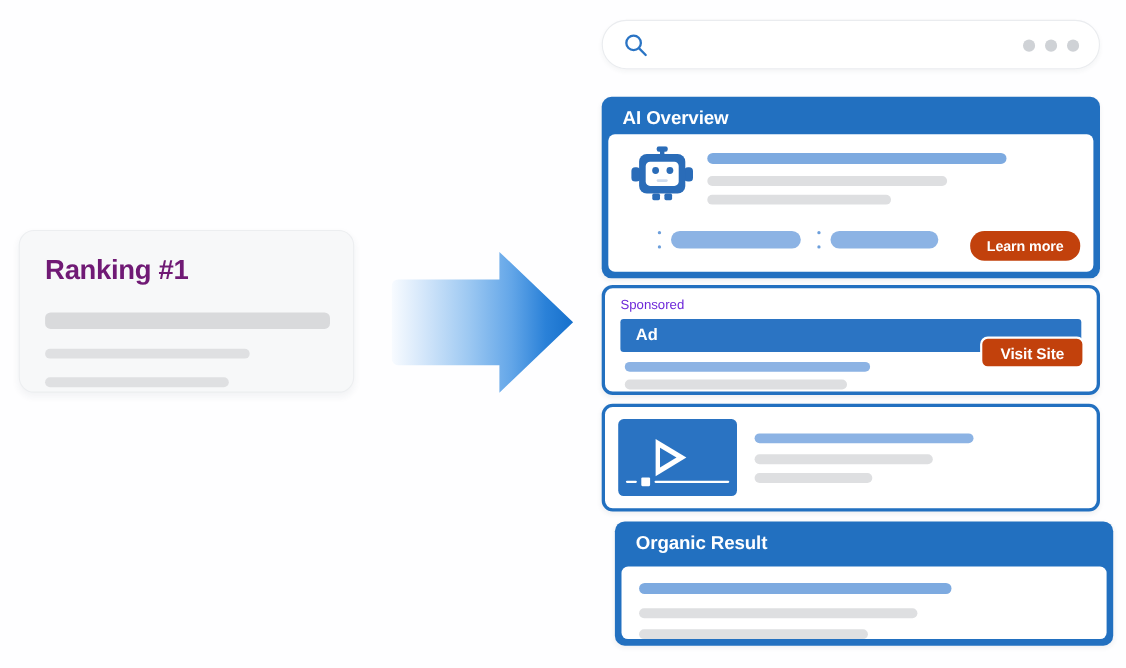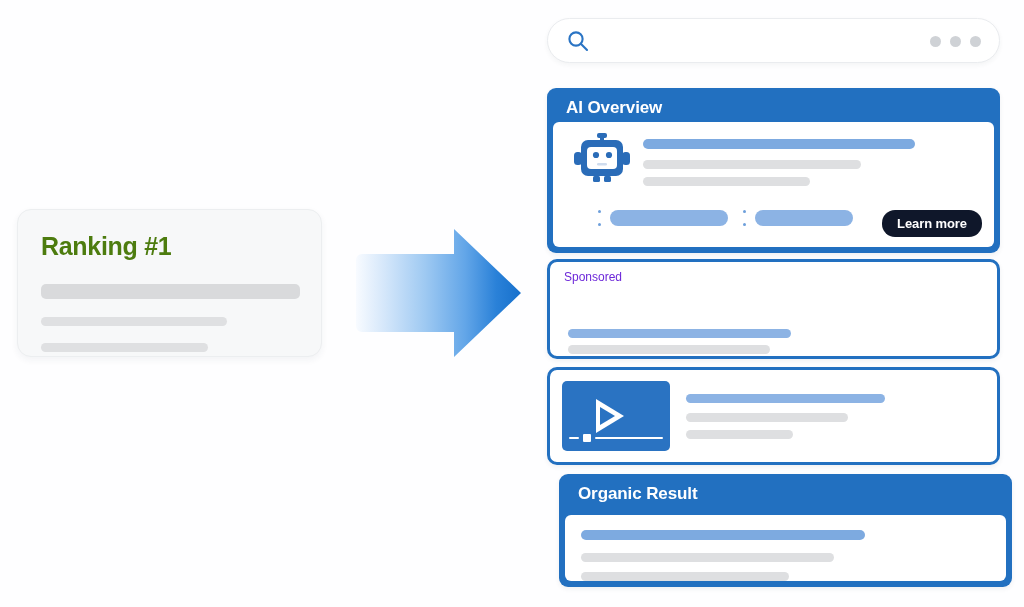--- a/index.html
+++ b/index.html
@@ -34,21 +34,21 @@
     border: 1px solid #eceef0;
     border-radius: 14px;
     box-shadow: 0 3px 7px rgba(40,50,65,0.055);
   }
   .rank-title {
     position: absolute;
     left: 23px;
     top: 22px;
     font-size: 25px;
     font-weight: bold;
-    color: #4d7c0f;
+    color: #701a75;
     letter-spacing: -0.3px;
   }
   .rank-bar {
     position: absolute;
     background: #d9dadc;
     border-radius: 5px;
   }
   .rank-bar.b1 { left: 23px; top: 74px;  width: 259px; height: 15px; }
   .rank-bar.b2 { left: 23px; top: 107px; width: 186px; height: 9px; background:#dfe0e2;}
   .rank-bar.b3 { left: 23px; top: 133px; width: 167px; height: 9px; background:#dfe0e2;}
@@ -183,21 +183,21 @@
   .cite-chip {
     height: 16px;
     border-radius: 8px;
     background: #8cb3e4;
   }
   .cite.c1 .cite-chip { width: 118px; }
   .cite.c2 .cite-chip { width: 98px; }
 
   .btn-pill {
     position: absolute;
-    background: #0f172a;
+    background: #c2410c;
     color: #ffffff;
     border: 0;
     border-radius: 13px;
     font-family: "Liberation Sans", sans-serif;
     font-weight: bold;
     letter-spacing: -0.1px;
     cursor: pointer;
     padding: 0;
   }
   #learn-more {
@@ -389,20 +389,24 @@
             </span>
           <span class="cite-chip"></span>
         </div>
 
         <button class="btn-pill" id="learn-more">Learn more</button>
       </div>
     </div>
 
     <div class="card card-outline" id="ad-card">
       <div class="sponsored-label">Sponsored</div>
+      <div class="ad-bar">
+        <span class="ad-text">Ad</span>
+      </div>
+      <button class="btn-pill" id="visit-site">Visit Site</button>
       <div class="ad-line l1"></div>
       <div class="ad-line l2"></div>
     </div>
 
     <div class="card card-outline" id="video-card">
       <div class="video-thumb">
         <span class="play-tri"></span>
         <span class="vid-scrub">
           <span class="dash"></span>
           <span class="handle"></span>

